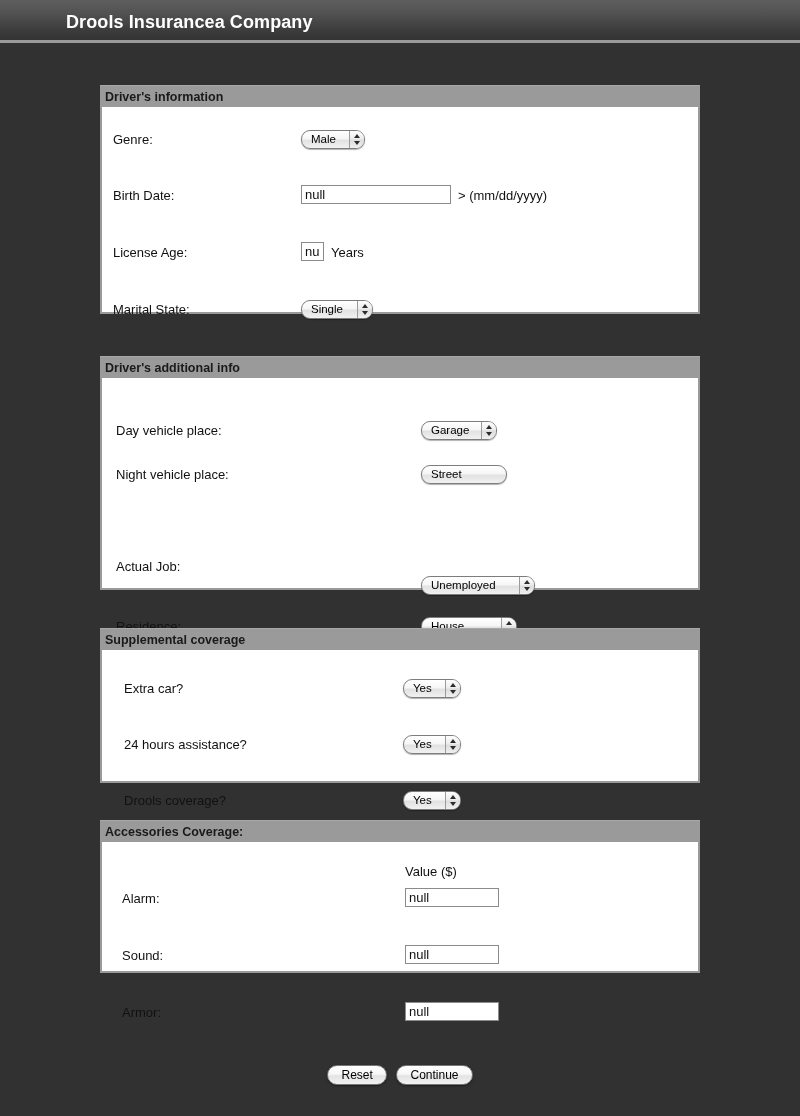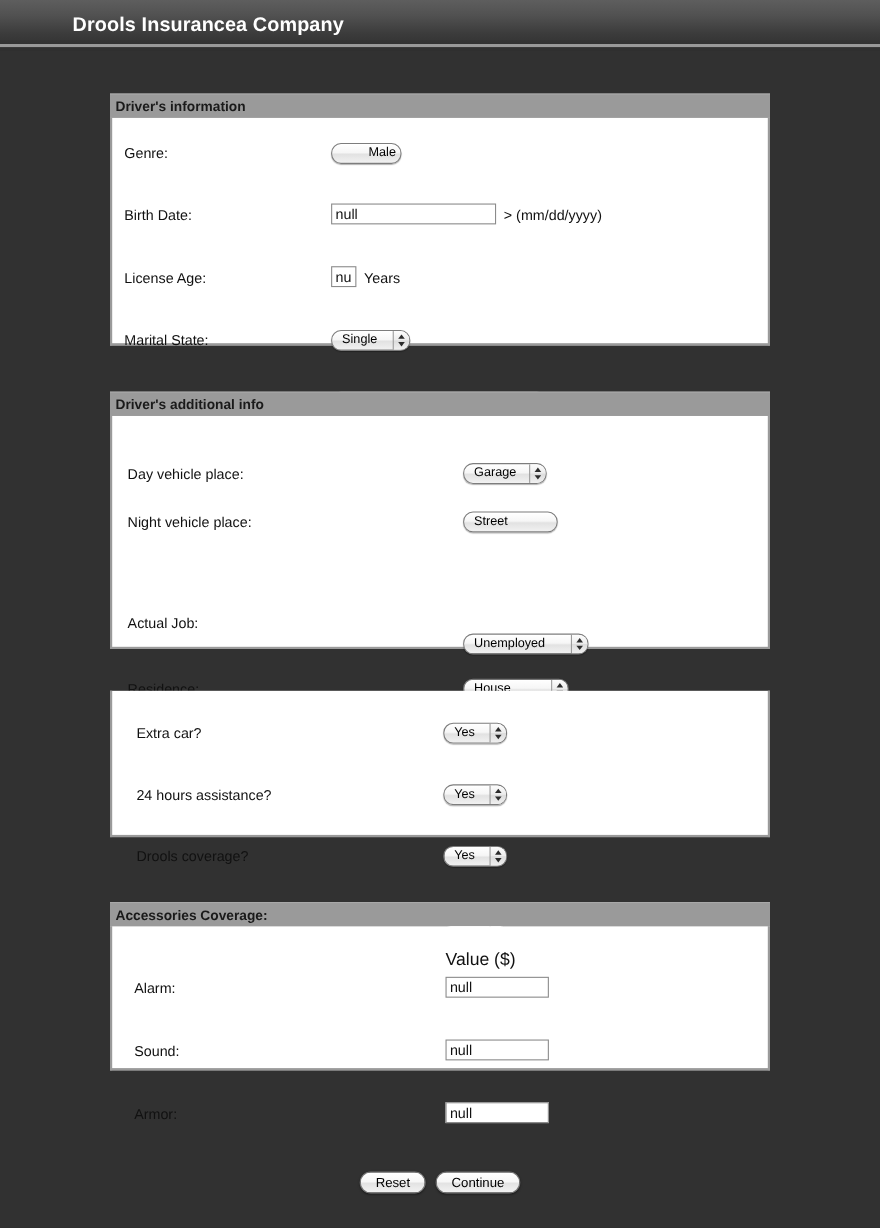--- a/index.html
+++ b/index.html
@@ -179,21 +179,21 @@
     box-shadow: 0 1px 2px rgba(0,0,0,0.45), inset 0 1px 0 #ffffff;
     font-family: "Liberation Sans", sans-serif;
     font-size: 12px;
     color: #000;
     cursor: default;
   }
 
   
   .col-head {
     position: absolute;
-    font-size: 16px;
+    font-size: 13px;
     color: #111;
     white-space: nowrap;
   }
 </style>
 </head>
 <body>
 
 <div id="app-header">
   <div id="app-title">Drools Insurancea Company</div>
 </div>
@@ -202,21 +202,21 @@
 
 <div id="page">
 
   <div class="panel" style="top:39px;">
     <div class="panel-header">Driver's information</div>
     <div class="panel-body" style="height:207px;">
 
       <div class="row" style="left:11px; top:24px; width:560px;">
         <div class="row-label">Genre:</div>
         <div class="row-control" style="left:188px; top:-1px;">
-          <div class="sel" style="width:64px;padding-left:24px;">
+          <div class="sel" style="width:64px;">
             <span class="sel-text">Male</span>
             <span class="sel-arrows"></span>
           </div>
         </div>
       </div>
 
       <div class="row" style="left:11px; top:52px; width:560px;">
         <div class="row-label">Birth Date:</div>
         <div class="row-control" style="left:188px; top:-2px;">
           <input class="txt" style="width: 150px;" type="text" value="null">
@@ -317,20 +317,21 @@
             <span class="sel-text">None</span>
             <span class="sel-arrows"></span>
           </div>
         </div>
       </div>
 
     </div>
   </div>
 
   <div class="panel" style="top:582px;">
+    <div class="panel-header">Supplemental coverage</div>
     <div class="panel-body" style="height:133px;">
 
       <div class="row" style="left:22px; top:30px; width:540px;">
         <div class="row-label">Extra car?</div>
         <div class="row-control" style="left:279px; top:-1px;">
           <div class="sel" style="width:58px;">
             <span class="sel-text">Yes</span>
             <span class="sel-arrows"></span>
           </div>
         </div>

